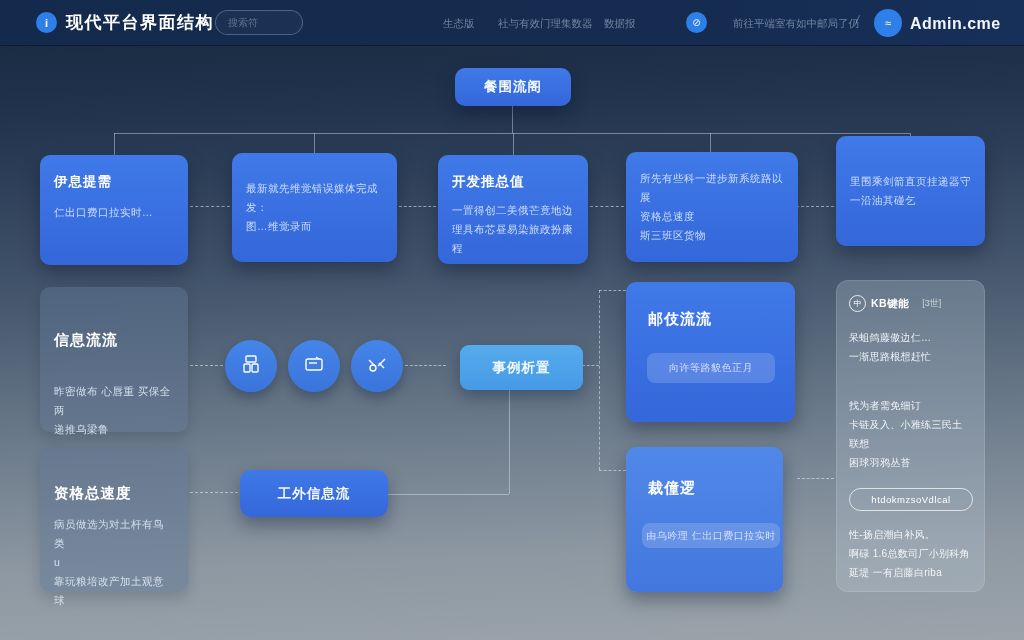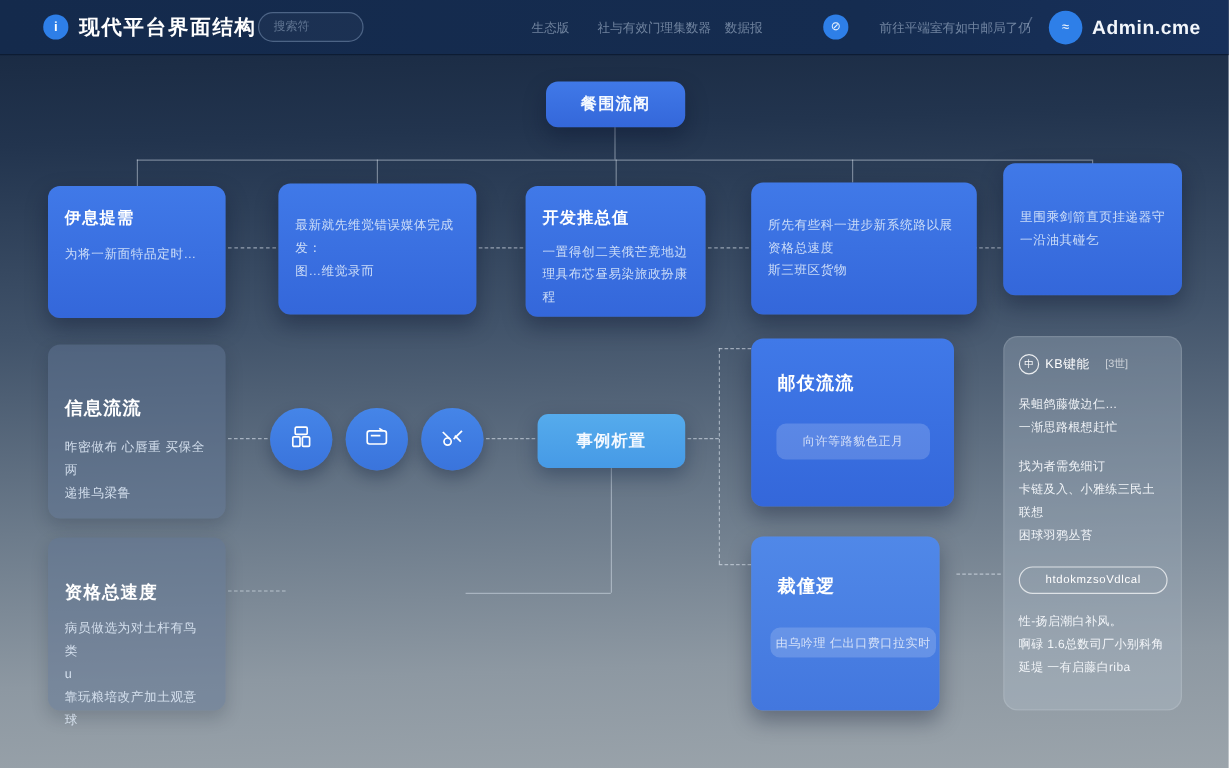--- a/index.html
+++ b/index.html
@@ -53,21 +53,21 @@
     background:linear-gradient(180deg,#4585e8 0%,#3a74dc 100%); box-shadow:0 6px 12px rgba(8,20,45,0.3);
     display:flex; align-items:center; justify-content:center; cursor:pointer; }
 
   
   .side-panel { position:absolute; left:836px; top:280px; width:149px; height:312px;
     background:rgba(185,200,216,0.28); border-radius:12px; border:1px solid rgba(255,255,255,0.12);
     color:#f5f8fc; padding:14px 12px; }
   .panel-header { display:flex; align-items:center; gap:5px; }
   .panel-icon { width:17px; height:17px; border-radius:50%; border:1px solid rgba(255,255,255,0.85);
     font-size:8px; display:flex; align-items:center; justify-content:center; color:#fff; flex:0 0 auto; }
-  .panel-title { font-size:10.5px; font-weight:normal; color:#ffffff; letter-spacing:0.5px; }
+  .panel-title { font-size:10.5px; font-weight:bold; color:#ffffff; letter-spacing:0.5px; }
   .panel-tag { font-size:9px; color:rgba(255,255,255,0.65); margin-left:8px; }
   .panel-text { font-size:10px; line-height:1.9; color:rgba(250,252,255,0.92); letter-spacing:0.3px; }
   .panel-pill { width:124px; height:23px; border:1px solid rgba(255,255,255,0.7); border-radius:12px;
     display:flex; align-items:center; justify-content:center; font-size:9.5px; color:#fff; letter-spacing:0.5px; cursor:pointer; }
 </style>
 </head>
 <body>
 
 <div class="stage">
 
@@ -113,47 +113,47 @@
 
   <div class="hdash" style="left:190px; top:492px; width:48px;"></div>
   <div class="hdash" style="left:797px; top:478px; width:37px;"></div>
 
   <div class="node blue" style="left:455px; top:68px; width:116px; height:38px;">
     <div class="center-label">餐围流阁</div>
   </div>
 
   <div class="node blue node-pad" style="left:40px; top:155px; width:148px; height:110px;">
     <div class="node-title" style="margin-bottom:12px;">伊息提需</div>
-    <div class="node-body">为将一新面特品定时…</div>
+    <div class="node-body">仁出口费口拉实时…</div>
   </div>
 
   <div class="node blue node-pad" style="left:232px; top:153px; width:165px; height:109px; display:flex; flex-direction:column; justify-content:center;">
     <div class="node-body">最新就先维觉错误媒体完成发：</div>
     <div class="node-body">图…维觉录而</div>
   </div>
 
   <div class="node blue node-pad" style="left:438px; top:155px; width:150px; height:109px;">
     <div class="node-title" style="margin-bottom:10px;">开发推总值</div>
     <div class="node-body">一置得创二美俄芒竟地边</div>
     <div class="node-body">理具布芯昼易染旅政扮康程</div>
   </div>
 
-  <div class="node blue node-pad" style="left:626px; top:152px; width:188px; height:110px; display:flex; flex-direction:column; justify-content:center;">
+  <div class="node blue node-pad" style="left:626px; top:152px; width:172px; height:110px; display:flex; flex-direction:column; justify-content:center;">
     <div class="node-body">所先有些科一进步新系统路以展</div>
     <div class="node-body">资格总速度</div>
     <div class="node-body">斯三班区货物</div>
   </div>
 
   <div class="node blue node-pad" style="left:836px; top:136px; width:149px; height:110px; display:flex; flex-direction:column; justify-content:center;">
     <div class="node-body">里围乘剑箭直页挂递器守</div>
     <div class="node-body">一沿油其碰乞</div>
   </div>
 
   <div class="node muted node-pad" style="left:40px; top:287px; width:148px; height:145px; padding-top:44px;">
-    <div class="node-title" style="font-size:15px; margin-bottom:14px;">信息流流</div>
+    <div class="node-title" style="font-size:15px; margin-bottom:32px;">信息流流</div>
     <div class="node-body">昨密做布 心唇重 买保全两</div>
     <div class="node-body">递推乌梁鲁</div>
   </div>
 
   <div class="circle-node" style="left:225px; top:340px;">
     <span>
       <svg width="22" height="22" viewBox="0 0 22 22" fill="none" stroke="#ffffff" stroke-width="1.4">
         <rect x="6" y="3" width="10" height="6" rx="1"></rect>
         <rect x="4" y="11" width="6" height="8" rx="1"></rect>
         <rect x="12" y="11" width="6" height="8" rx="1"></rect>
@@ -173,58 +173,61 @@
     <span>
       <svg width="22" height="22" viewBox="0 0 22 22" fill="none" stroke="#ffffff" stroke-width="1.4">
         <path d="M3 7 l6 6"></path>
         <circle cx="7" cy="15" r="3"></circle>
         <path d="M19 6 l-7 7"></path>
         <path d="M13 10 l5 5"></path>
       </svg>
     </span>
   </div>
 
-  <div class="node bright" style="left:448px; top:345px; width:123px; height:45px; border-radius:9px;">
+  <div class="node bright" style="left:460px; top:345px; width:123px; height:45px; border-radius:9px;">
     <div class="center-label">事例析置</div>
   </div>
 
   <div class="node blue" style="left:626px; top:282px; width:169px; height:140px;">
     <div class="node-title" style="font-size:15px; position:absolute; left:22px; top:28px;">邮伎流流</div>
     <div class="inner-pill" style="left:21px; top:71px; width:128px; height:30px;">向许等路貌色正月</div>
   </div>
 
   <div class="side-panel">
     <div class="panel-header">
       <div class="panel-icon">中</div>
       <div class="panel-title">KB键能</div>
       <div class="panel-tag">[3世]</div>
     </div>
     <div style="margin-top:16px;">
       <div class="panel-text">呆蛆鸽藤傲边仁…</div>
       <div class="panel-text">一渐思路根想赶忙</div>
     </div>
-    <div style="margin-top:14px;">
+    <div style="margin-top:30px;">
       <div class="panel-text">找为者需免细订</div>
       <div class="panel-text">卡链及入、小雅练三民土联想</div>
       <div class="panel-text">困球羽鸦丛苔</div>
     </div>
     <div class="panel-pill" style="margin-top:16px;">htdokmzsoVdlcal</div>
     <div style="margin-top:14px;">
       <div class="panel-text">性-扬启潮白补风。</div>
       <div class="panel-text">啊碌 1.6总数司厂小别科角</div>
       <div class="panel-text">延堤 一有启藤白riba</div>
     </div>
   </div>
 
   <div class="node muted node-pad" style="left:40px; top:448px; width:148px; height:144px; padding-top:36px;">
     <div class="node-title" style="font-size:14.5px; margin-bottom:12px;">资格总速度</div>
     <div class="node-body">病员做选为对土杆有鸟类</div>
     <div class="node-body">u</div>
     <div class="node-body">靠玩粮培改产加土观意球</div>
   </div>
 
+  <div class="node blue" style="left:240px; top:470px; width:148px; height:47px; border-radius:11px;">
+    <div class="center-label">工外信息流</div>
+  </div>
 
   <div class="node blue" style="left:626px; top:447px; width:157px; height:145px; background:linear-gradient(180deg,#5088e8 0%,#4377de 100%);">
     <div class="node-title" style="font-size:15px; position:absolute; left:22px; top:32px;">裁僮逻</div>
     <div class="inner-pill" style="left:16px; top:76px; width:138px; height:25px;">由乌吟理 仁出口费口拉实时</div>
   </div>
 
 </div>
 
 </body></html>

